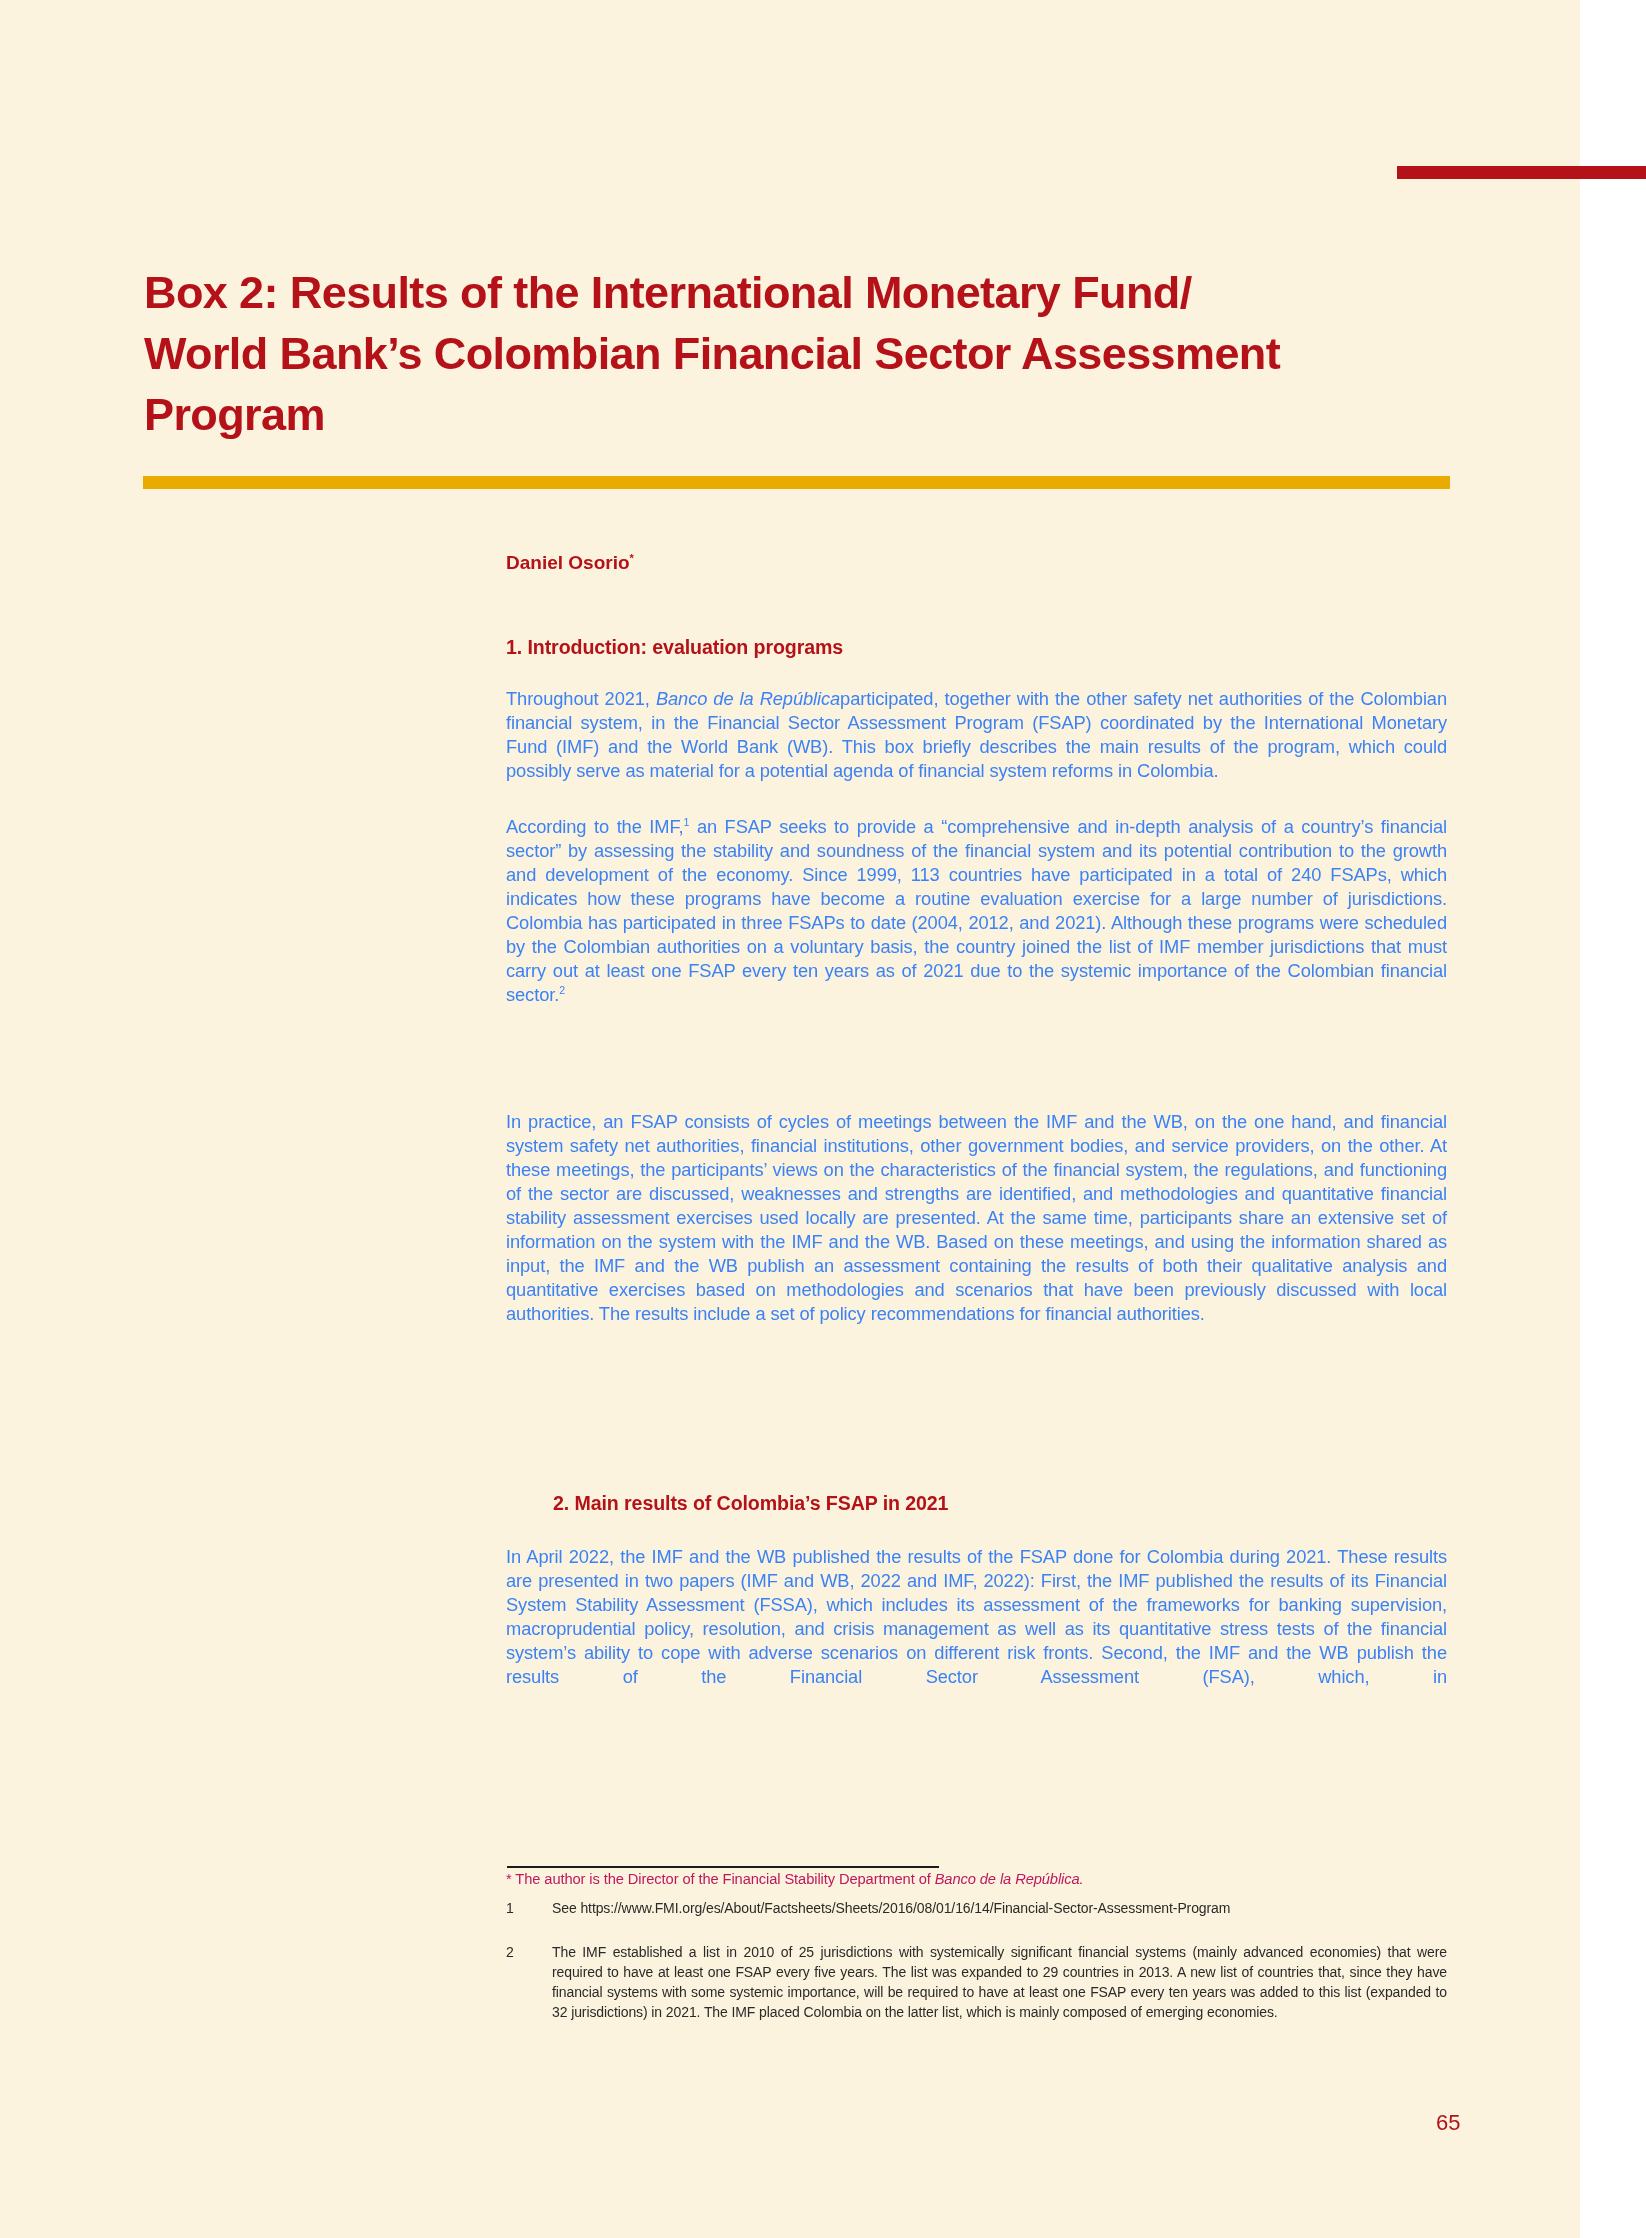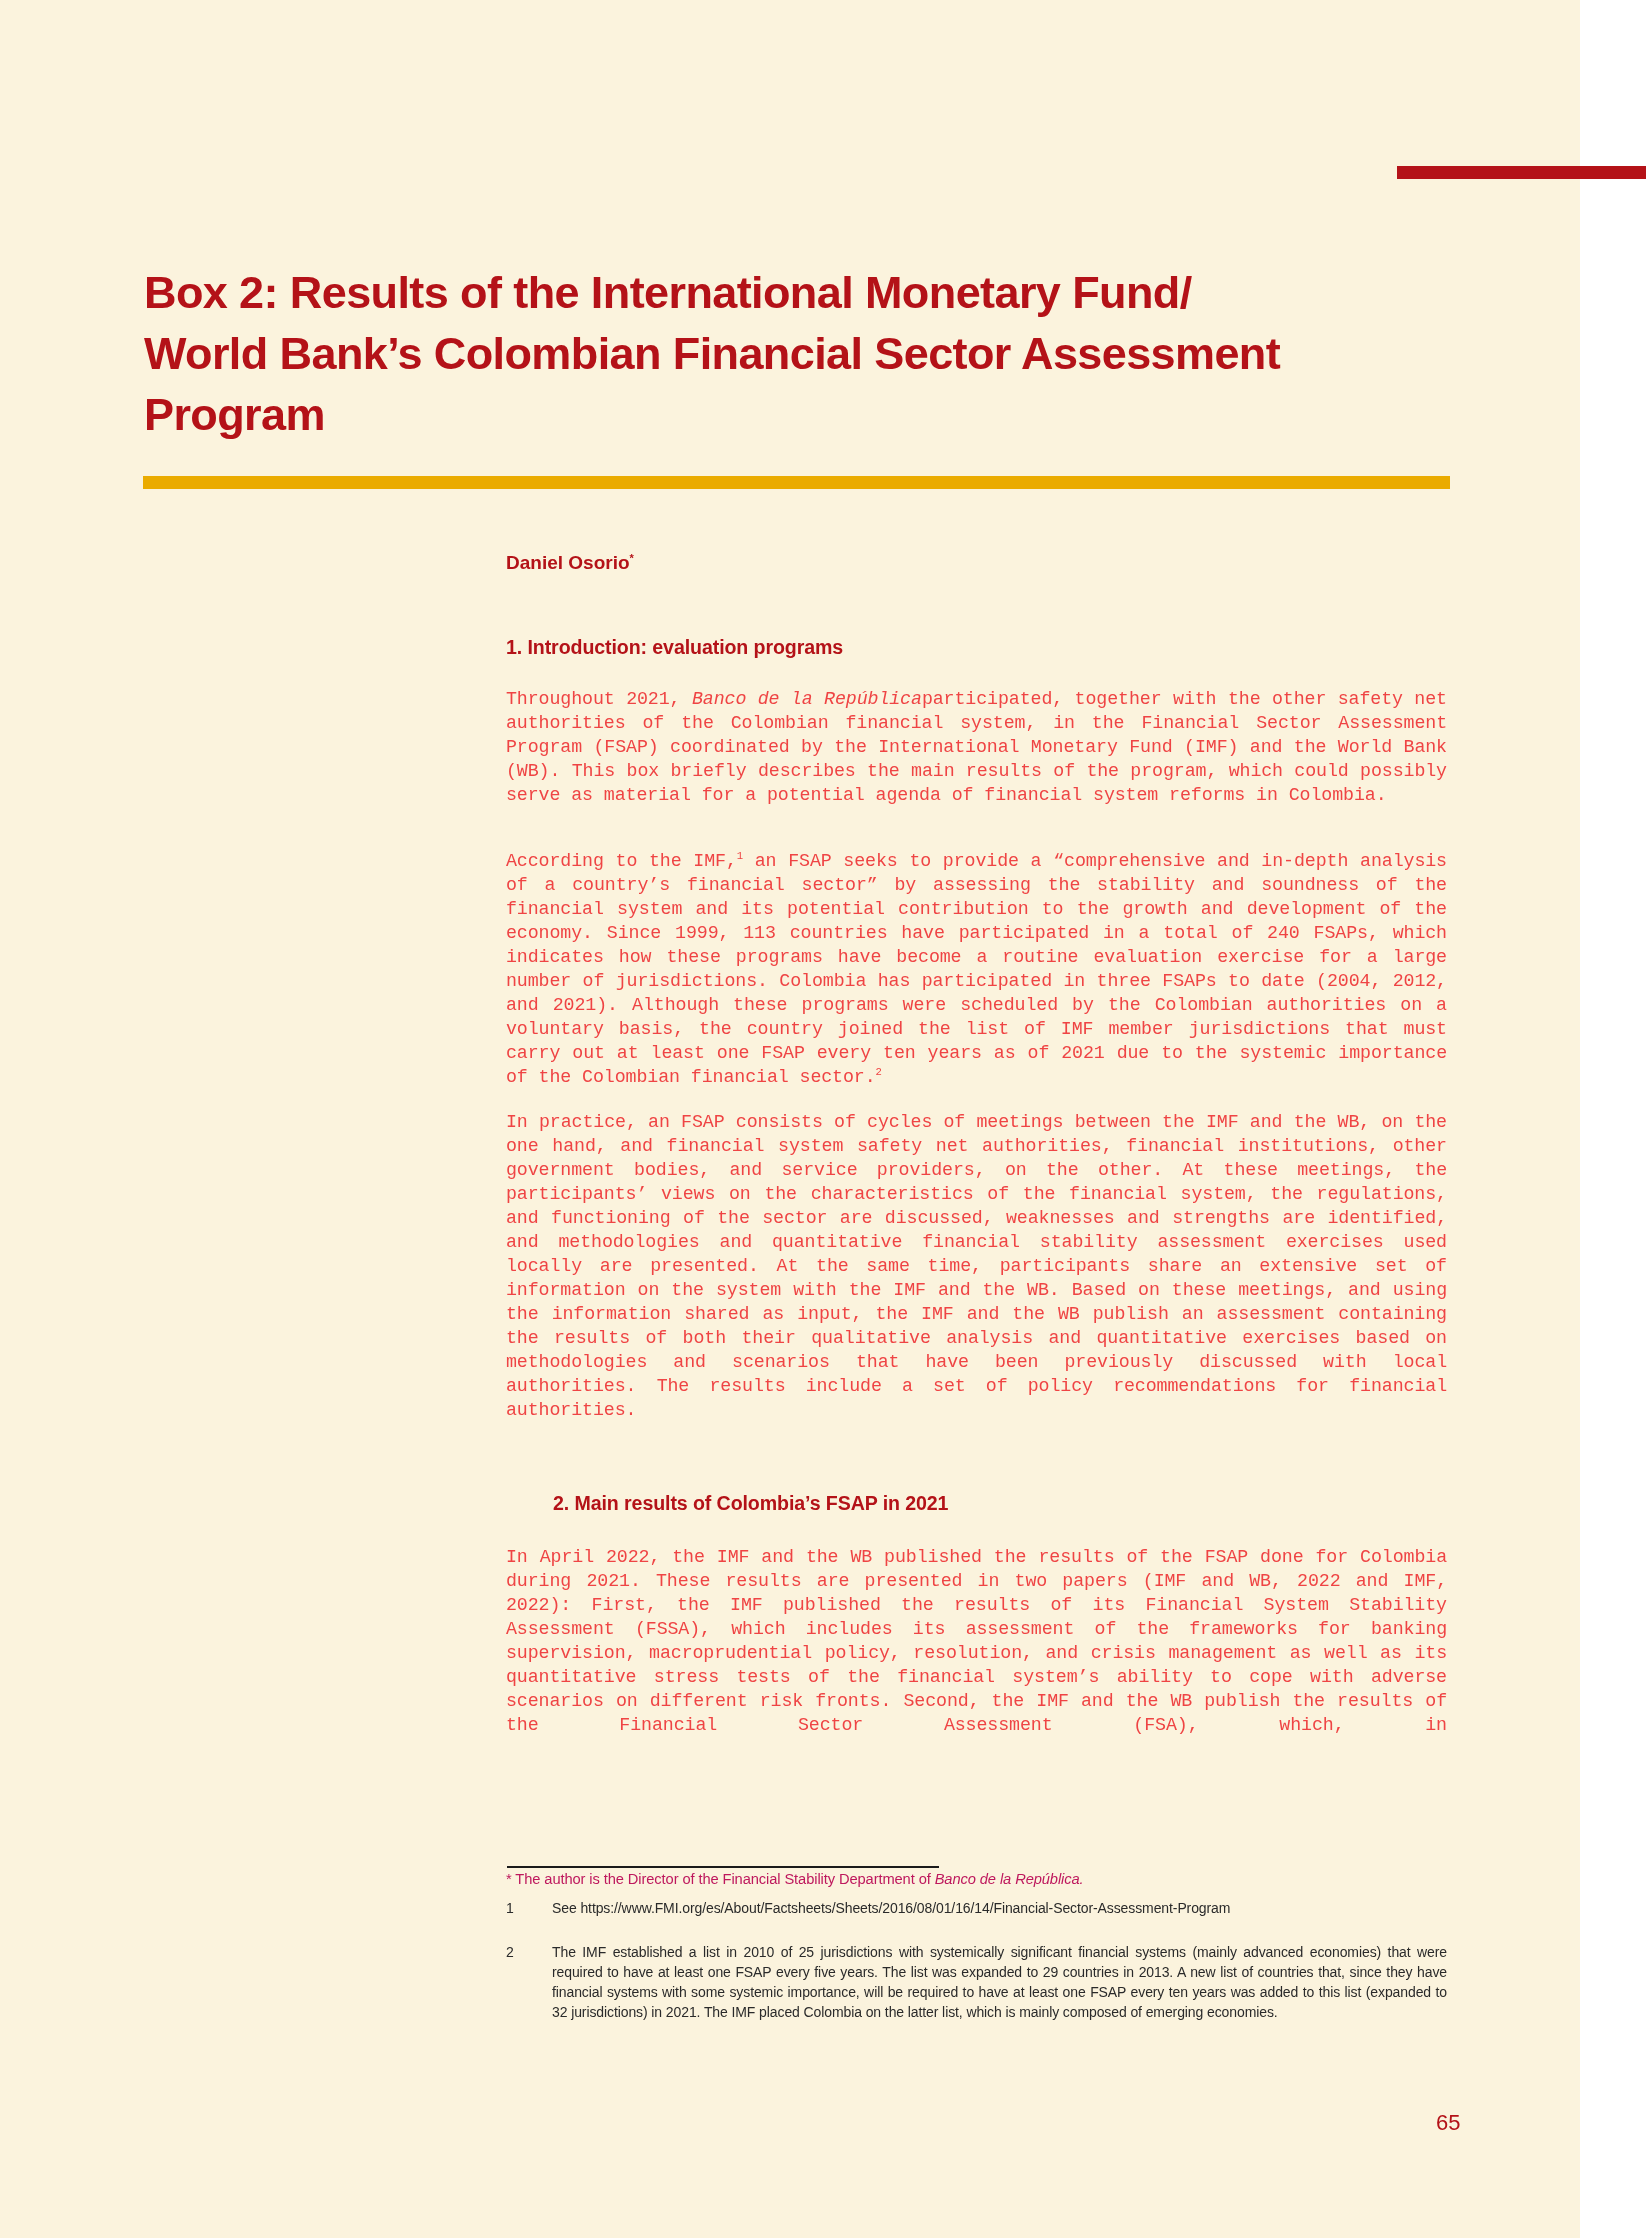--- a/index.html
+++ b/index.html
@@ -50,25 +50,25 @@
   .sec-heading {
     left: 506px; width: 941px;
     color: #b41218; font-weight: 700; font-size: 19.6px;
     letter-spacing: -0.1px;
   }
   .h1 { top: 636px; }
   .h2 { top: 1492px; margin-left: 47px; }
 
   .body-para {
     left: 506px; width: 941px;
-    font-size: 18.3px; line-height: 24px; color: #ef4444;
-    text-align: justify; letter-spacing: -0.1px; font-family: Liberation Mono, monospace;
+    font-size: 18.3px; line-height: 24px; color: #3b82f6;
+    text-align: justify; letter-spacing: -0.1px;
   }
   .p1 { top: 687px; }
-  .p2 { top: 849px; }
+  .p2 { top: 815px; }
   .p3 { top: 1110px; }
   .p4 { top: 1545px; }
   .justify-last { text-align-last: justify; }
 
   .author-note {
     left: 506px; top: 1870px; width: 941px;
     font-size: 14.7px; line-height: 19.6px; color: #be185d;
     letter-spacing: -0.1px;
   }
 

